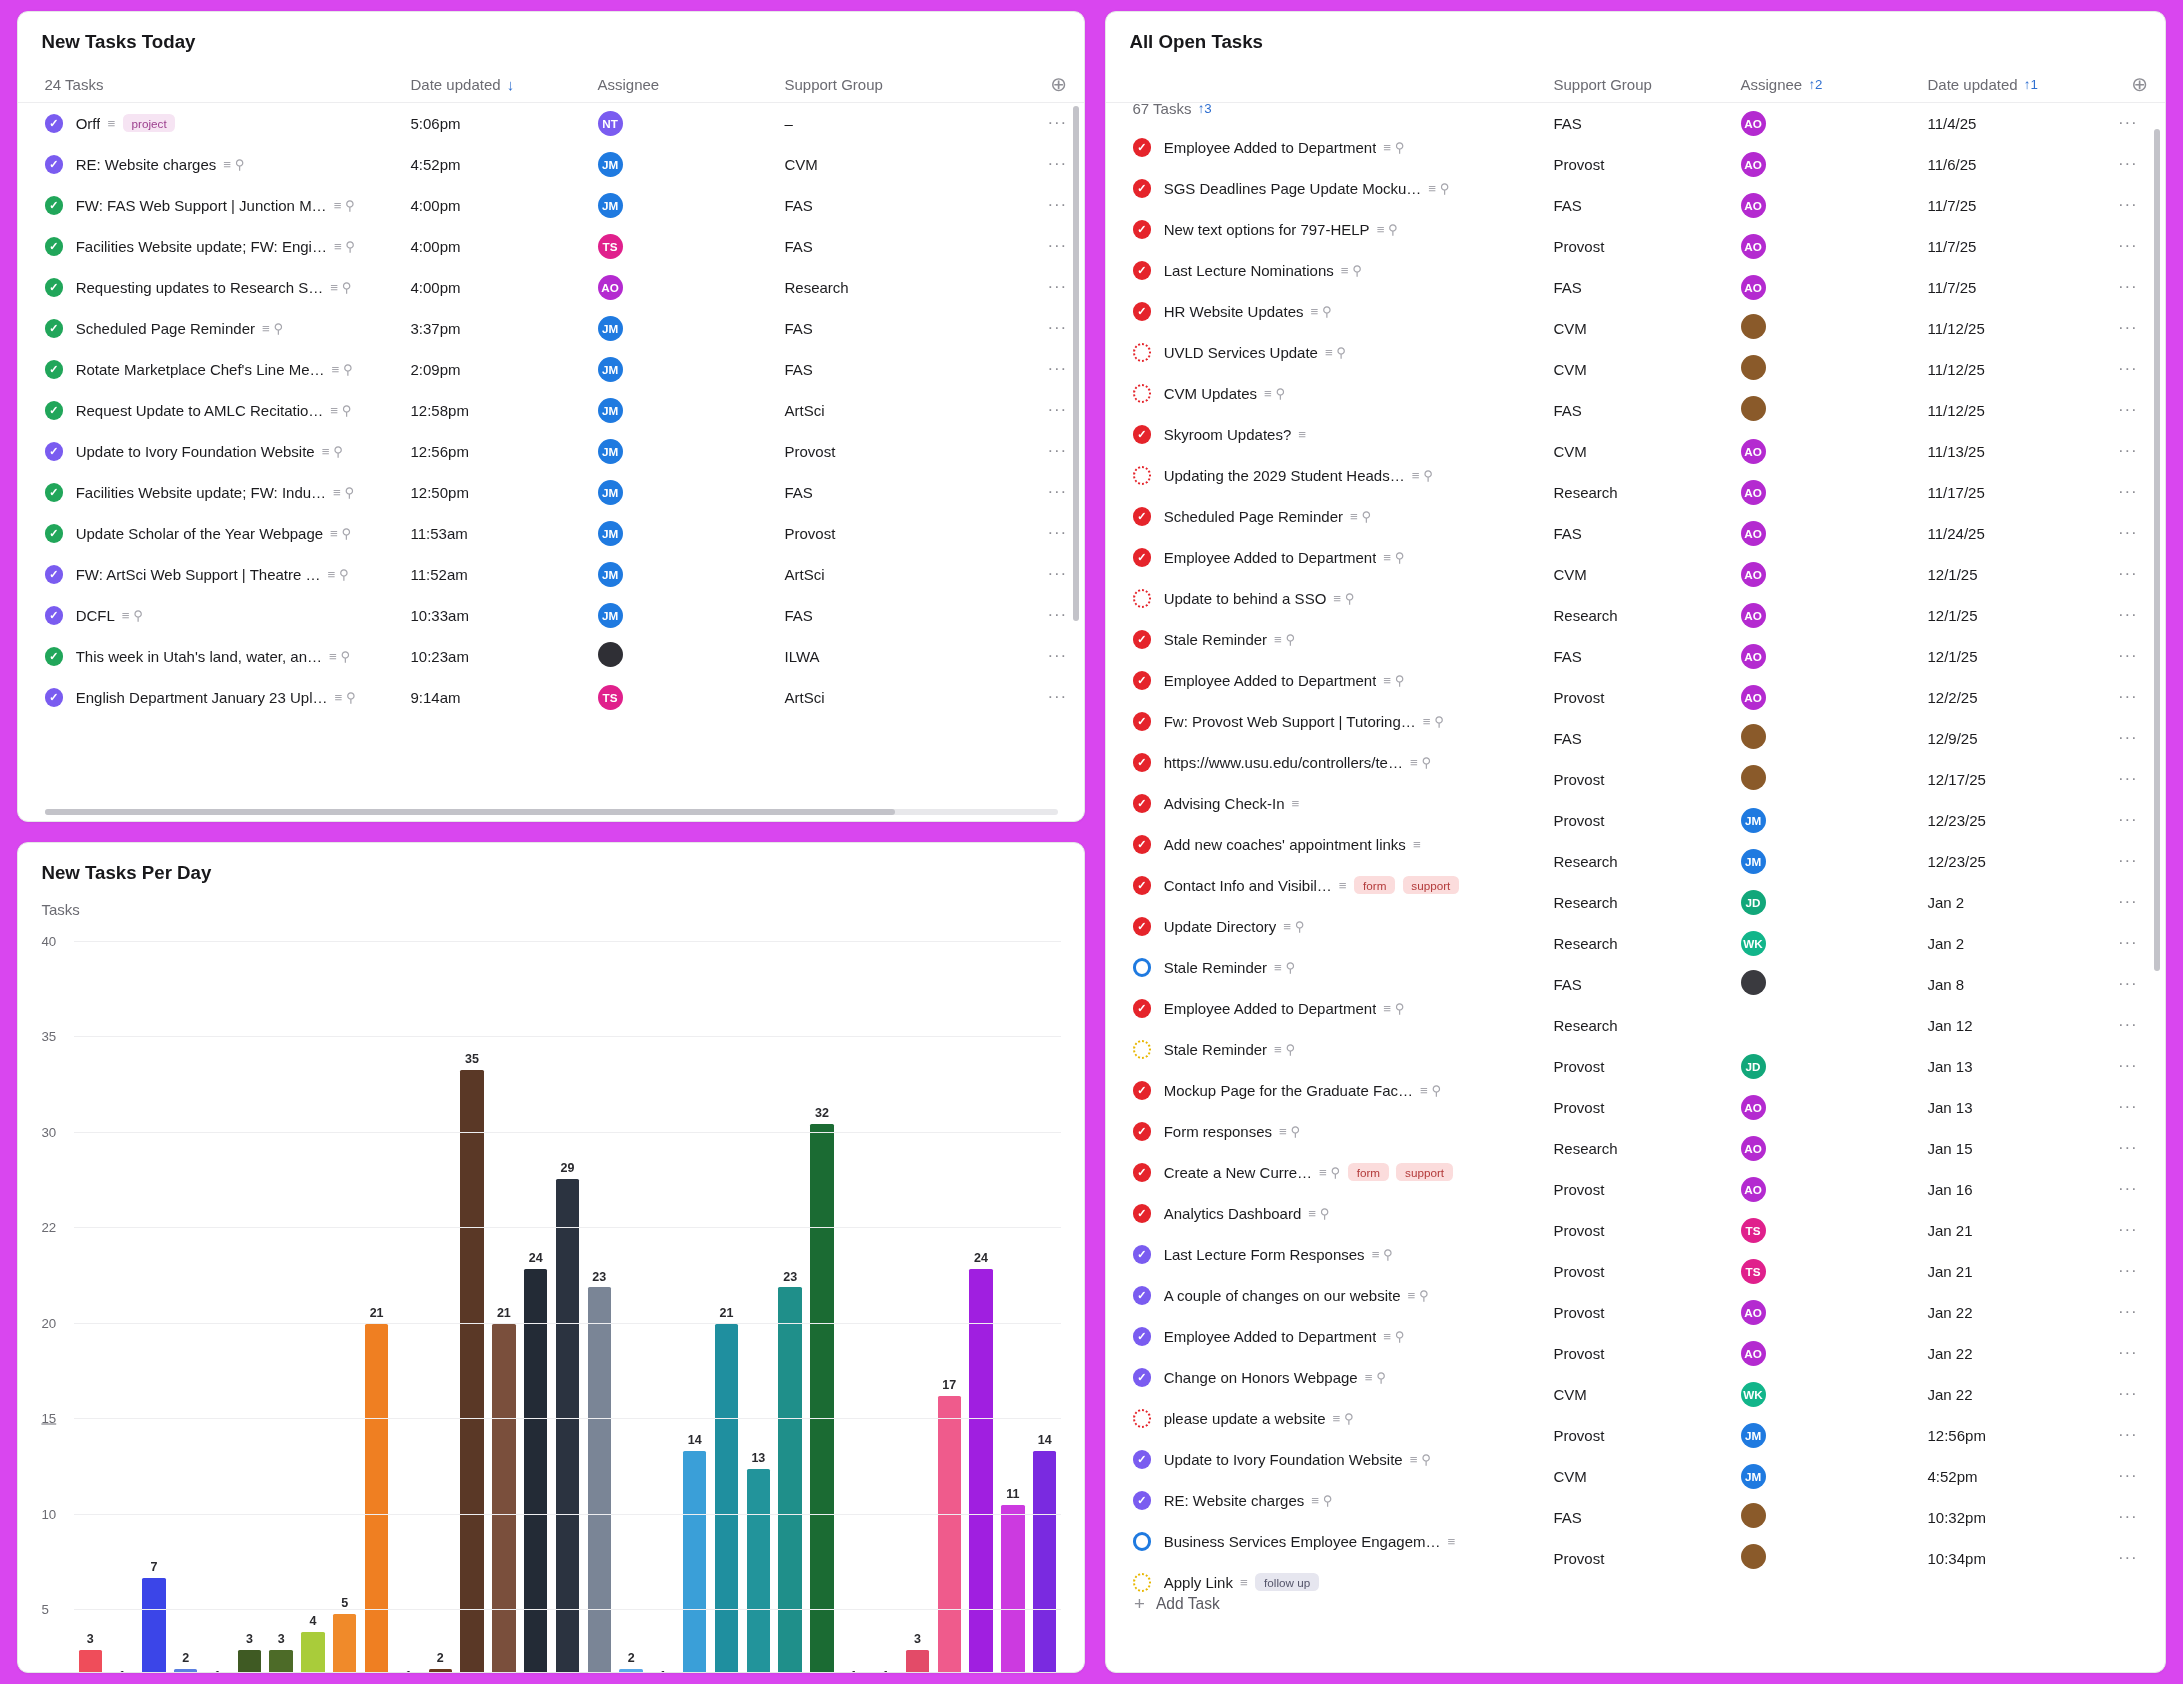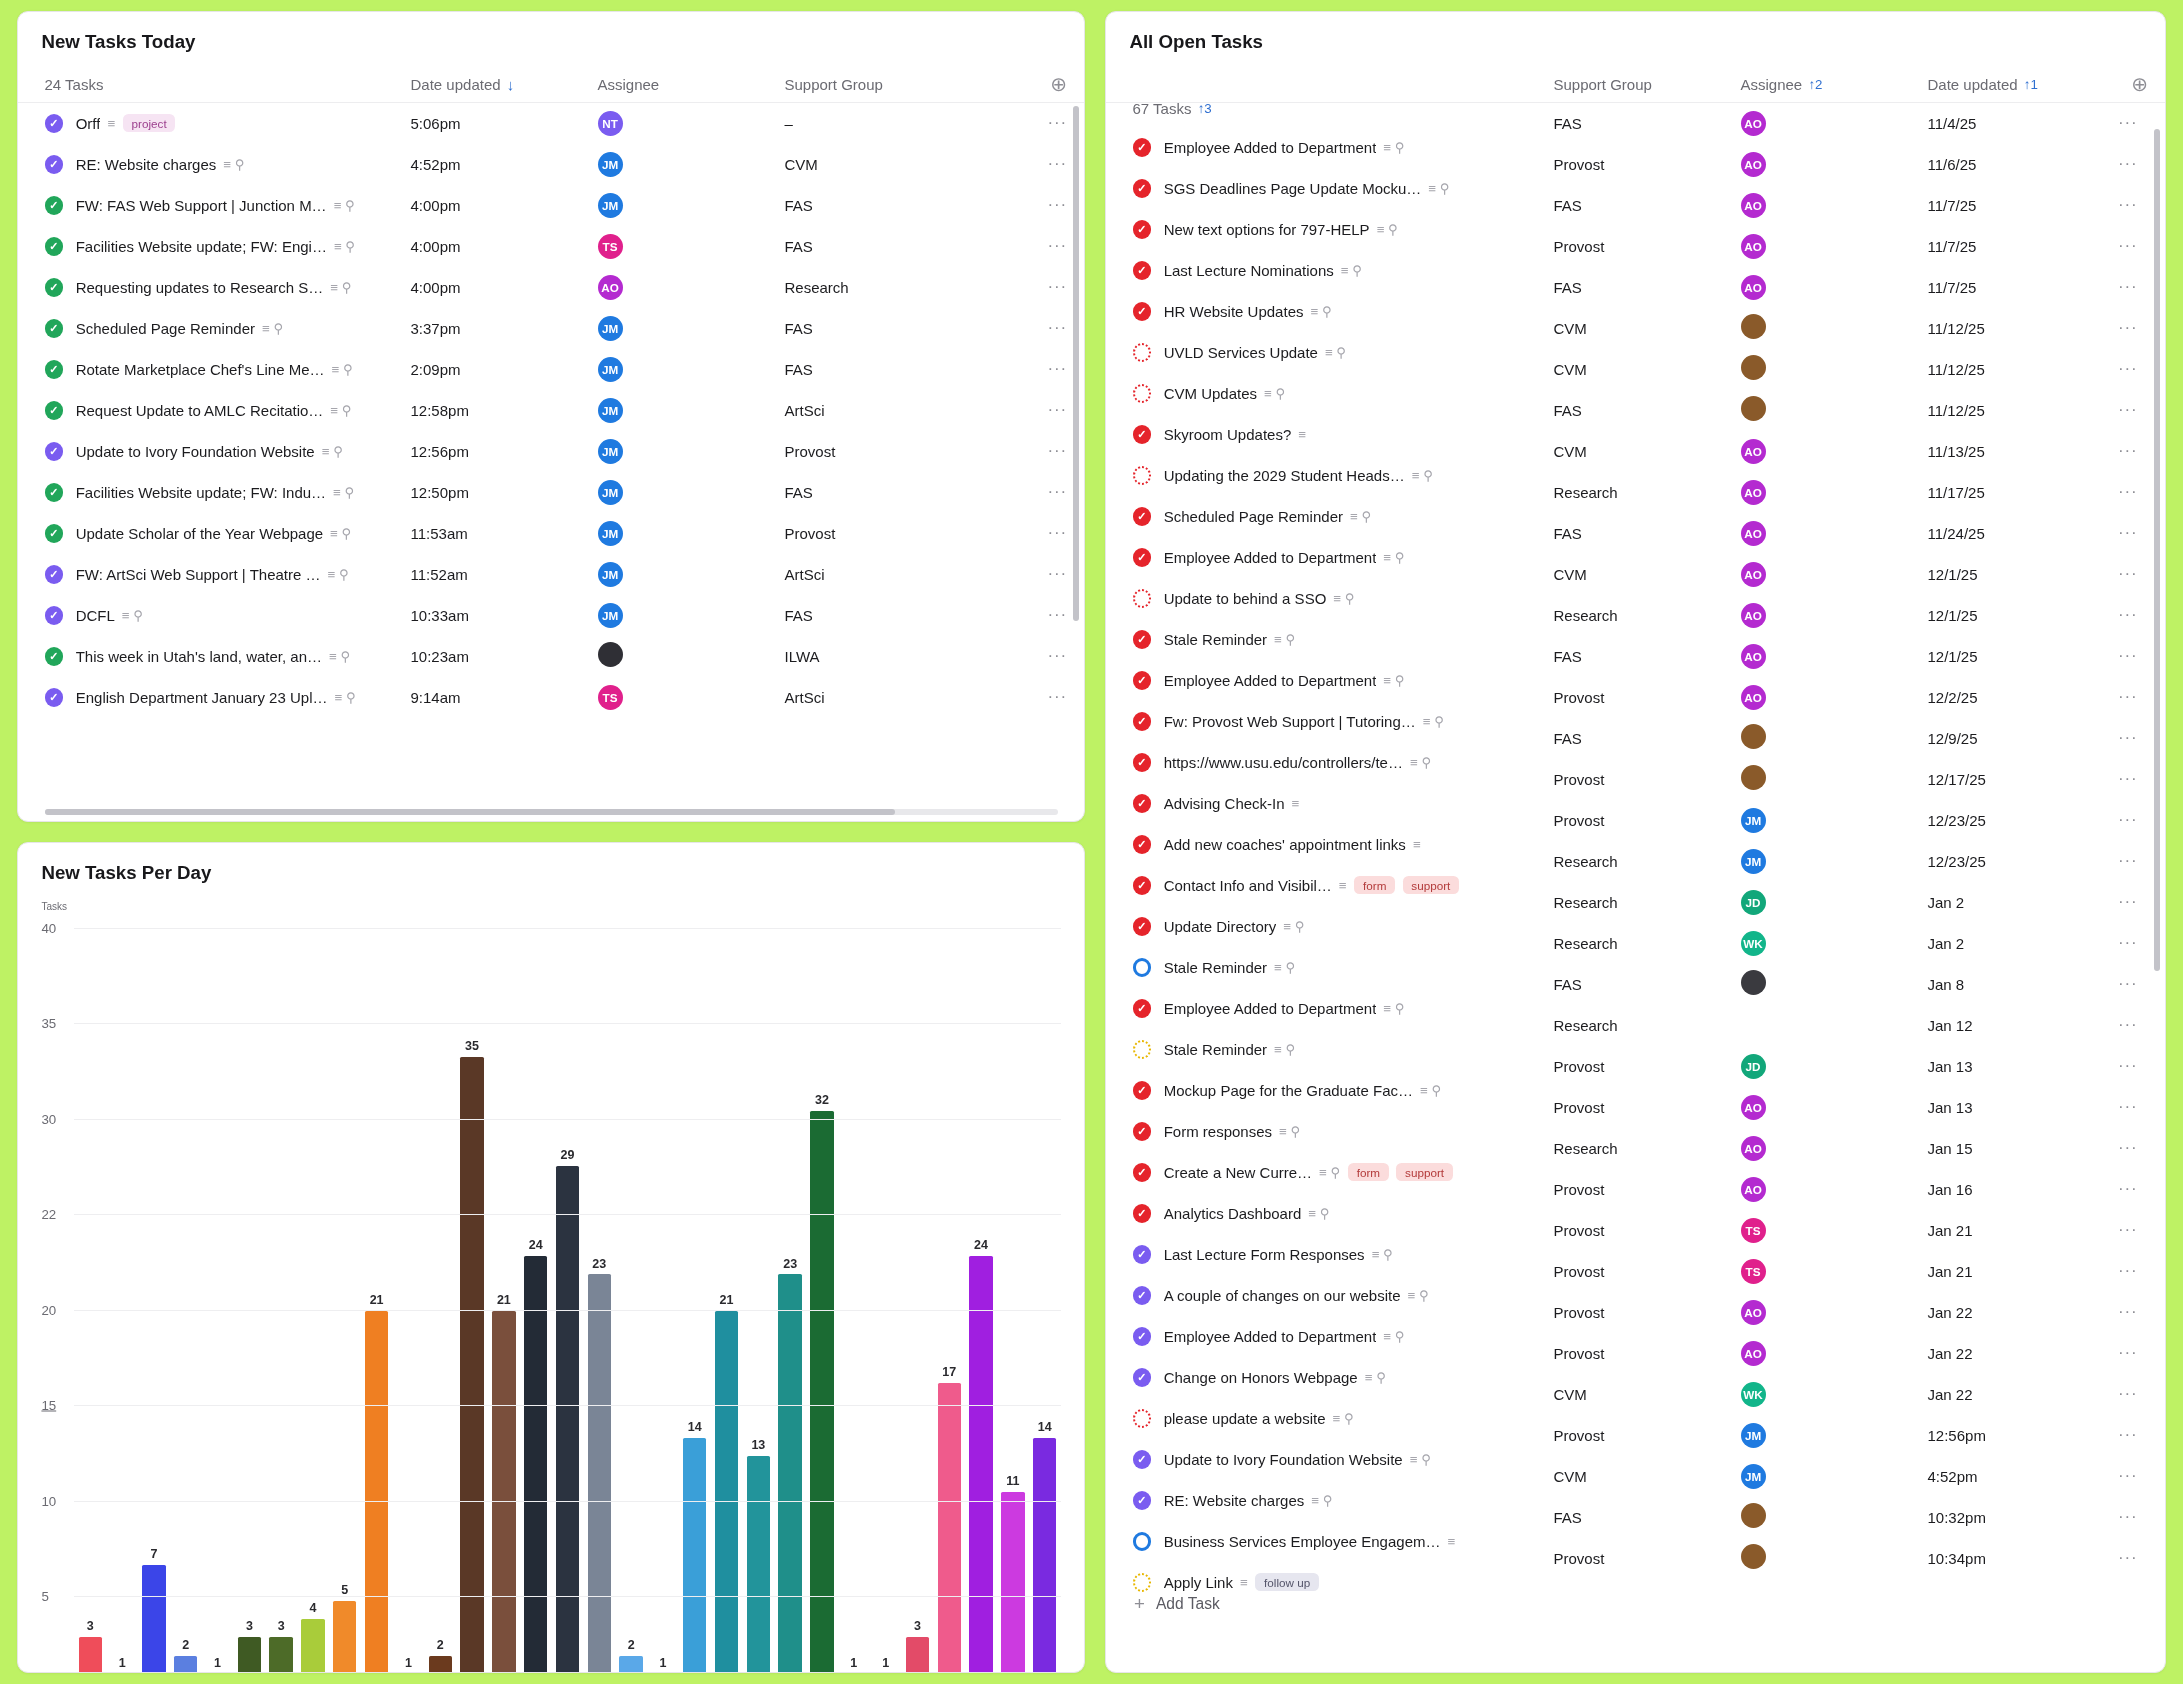--- a/index.html
+++ b/index.html
@@ -8,21 +8,21 @@
     width: 2183px; height: 1684px;
     background: #f4f4f5;
     font-family: "Liberation Sans", sans-serif;
     overflow: hidden;
   }
   .page {
     width: 2183px; height: 1684px;
     display: flex;
     gap: 20px;
     padding: 11px 17px 11px 17px;
-    background: #bef264;
+    background: #d946ef;
   }
   .col-left { width: 1068px; display: flex; flex-direction: column; gap: 20px; }
   .col-right { flex: 1; }
 
   .card {
     background: #fff;
     border-radius: 11px;
     border: 0.8px solid #e6e6e8;
     box-shadow: 0 0.8px 2.3px rgba(0,0,0,.05);
     overflow: hidden;
@@ -109,21 +109,21 @@
     height: 6.2px; background: #e8e8eb; border-radius: 3.1px;
   }
   .scroll-x i { display:block; width: 84%; height: 100%; background: #c3c3c9; border-radius: 3.1px;}
   .scroll-y {
     position: absolute; right: 4.7px; width: 6.2px;
     background: #c3c3c9; border-radius: 3.1px;
   }
 
   
   .chart-wrap { padding: 3.1px 23.4px 0 23.4px; position: relative; }
-  .axis-label { font-size: 10px; color: #6b6b72; margin-bottom: 16px; }
+  .axis-label { font-size: 15px; color: #6b6b72; margin-bottom: 23px; }
   .plot { position: relative; height: 764px; margin-left: 33px; border-left: 0px; }
   .gridline { position: absolute; left: 0; right: 0; border-top: 0.8px solid #eeeef0; }
   .ytick { position: absolute; left: -33px; font-size: 13.3px; color: #6b6b72; transform: translateY(-50%); width: 26.5px; }
   .bars { position: absolute; left: 0; right: 0; bottom: 0; top: 0; display: flex; align-items: flex-end; }
   .bcell { flex: 1; display: flex; flex-direction: column; align-items: center; justify-content: flex-end; height: 100%; }
   .bval { font-size: 12.5px; color: #2a2a2e; margin-bottom: 3.9px; font-weight: bold;}
   .bar { width: 23.4px; border-radius: 1.6px 1.6px 0 0; }
 
   .add-task {
     display: flex; align-items: center; gap: 11px;

